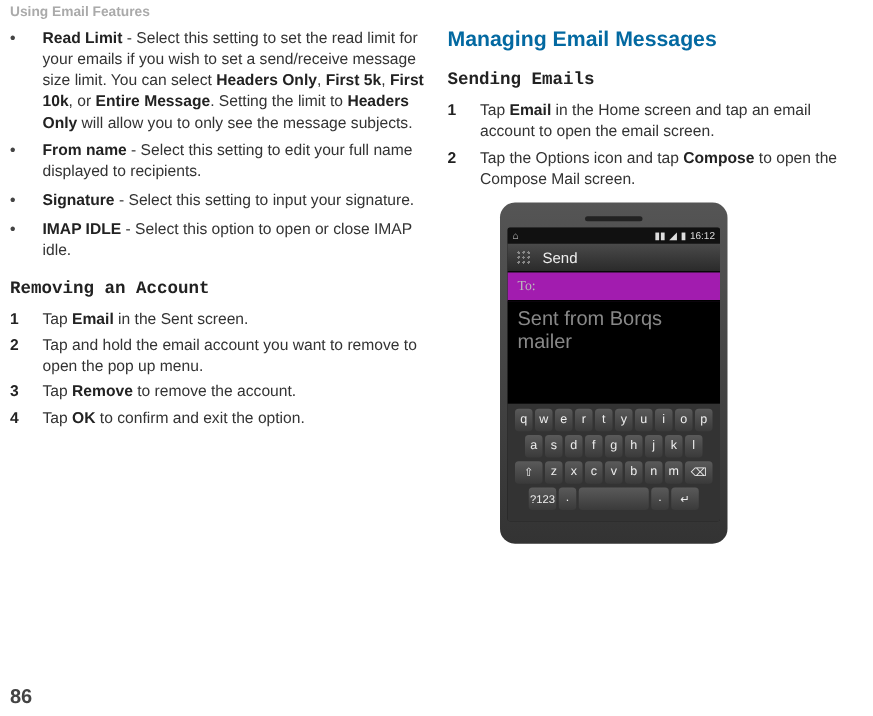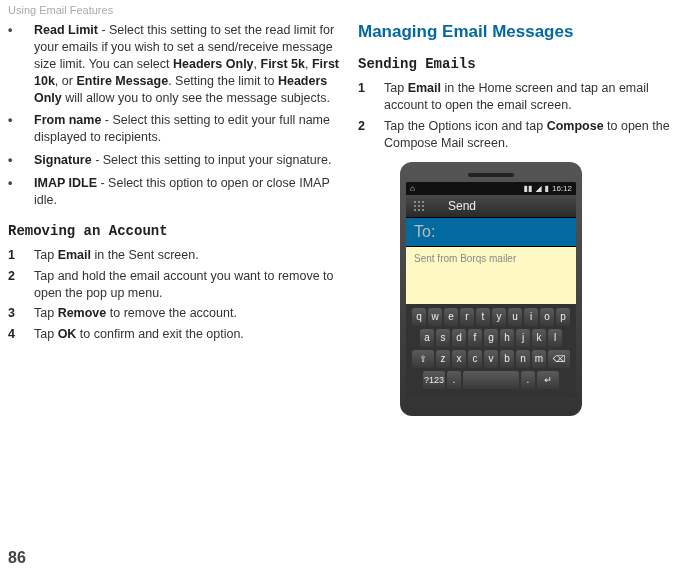--- a/index.html
+++ b/index.html
@@ -12,21 +12,21 @@
     color: #333;
     position: relative;
     background: #fff;
   }
   .page-header {
     position: absolute;
     top: 4px;
     left: 8px;
     font-size: 11px;
     color: #aaa;
-    font-weight: normal;
+    font-weight: bold;
     text-align: center;
   }
   .content {
     position: absolute;
     top: 22px;
     left: 8px;
     right: 8px;
     display: flex;
     gap: 18px;
   }
@@ -120,41 +120,41 @@
     color:#ccc;
   }
   .statusbar {
     display:flex; justify-content:space-between; align-items:center;
     padding:2px 4px; background:#111; font-size:8px; color:#ddd;
   }
   .sendbar {
     display:flex; align-items:center;
     background:linear-gradient(#4a4a4a,#2a2a2a);
     padding:4px 6px; font-size:12px; color:#eee;
-    gap:22px;
+    gap:8px;
     border-bottom:1px solid #000;
   }
   .dot8 {
     width:14px;height:14px;display:inline-block;
     background: radial-gradient(circle at 3px 3px,#888 1px,transparent 1px),
                 radial-gradient(circle at 7px 3px,#888 1px,transparent 1px),
                 radial-gradient(circle at 11px 3px,#888 1px,transparent 1px),
                 radial-gradient(circle at 3px 7px,#888 1px,transparent 1px),
                 radial-gradient(circle at 7px 7px,#888 1px,transparent 1px),
                 radial-gradient(circle at 11px 7px,#888 1px,transparent 1px),
                 radial-gradient(circle at 3px 11px,#888 1px,transparent 1px),
                 radial-gradient(circle at 7px 11px,#888 1px,transparent 1px),
                 radial-gradient(circle at 11px 11px,#888 1px,transparent 1px);
   }
   .fieldrow {
     padding:5px 8px; border-bottom:1px solid #000;
-    background:#0369a1; font-size:16px; color:#bbb;
+    background:#a21caf; font-size:11px; color:#bbb;font-family:Liberation Serif, serif;
   }
   .bodyarea {
-    padding:6px 8px 40px 8px; background:#fef9c3; font-size:10px; color:#888;
+    padding:6px 8px 40px 8px; background:#000000; font-size:16px; color:#888;
   }
   .kbd {
     background:#333; padding:4px 2px 6px 2px;
   }
   .kbd-row { display:flex; justify-content:center; gap:2px; margin-bottom:3px;}
   .key {
     background:linear-gradient(#5a5a5a,#3a3a3a);
     border-radius:3px;
     min-width:14px; height:18px;
     display:flex; align-items:center; justify-content:center;

